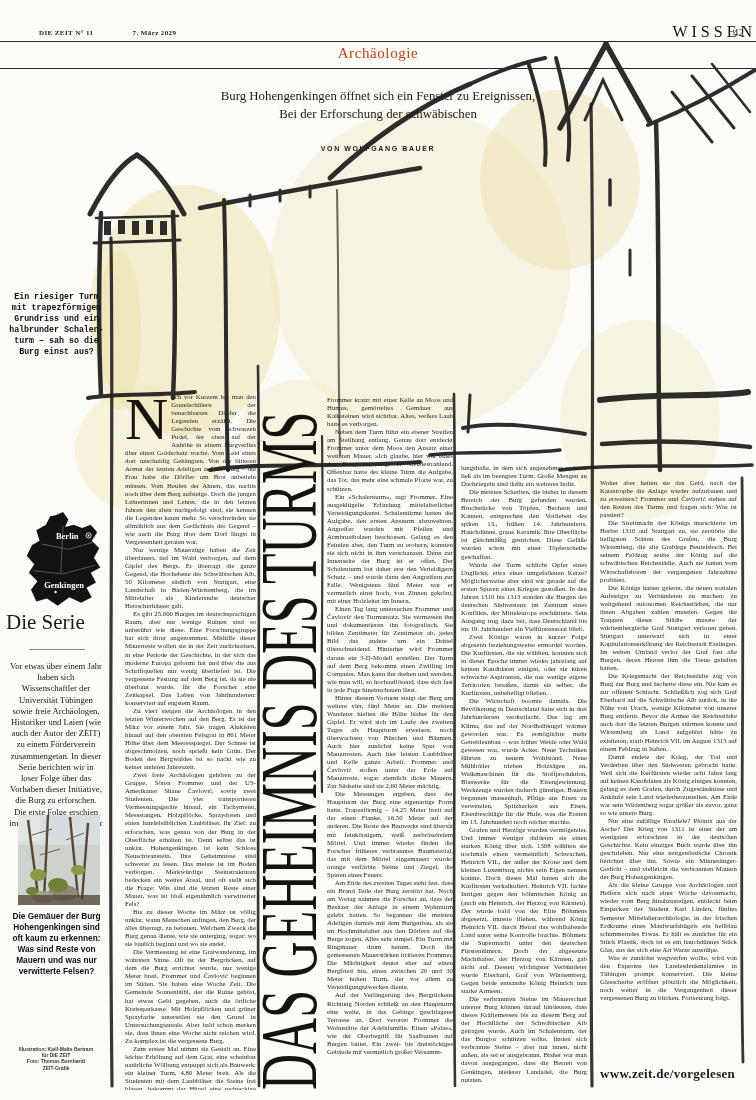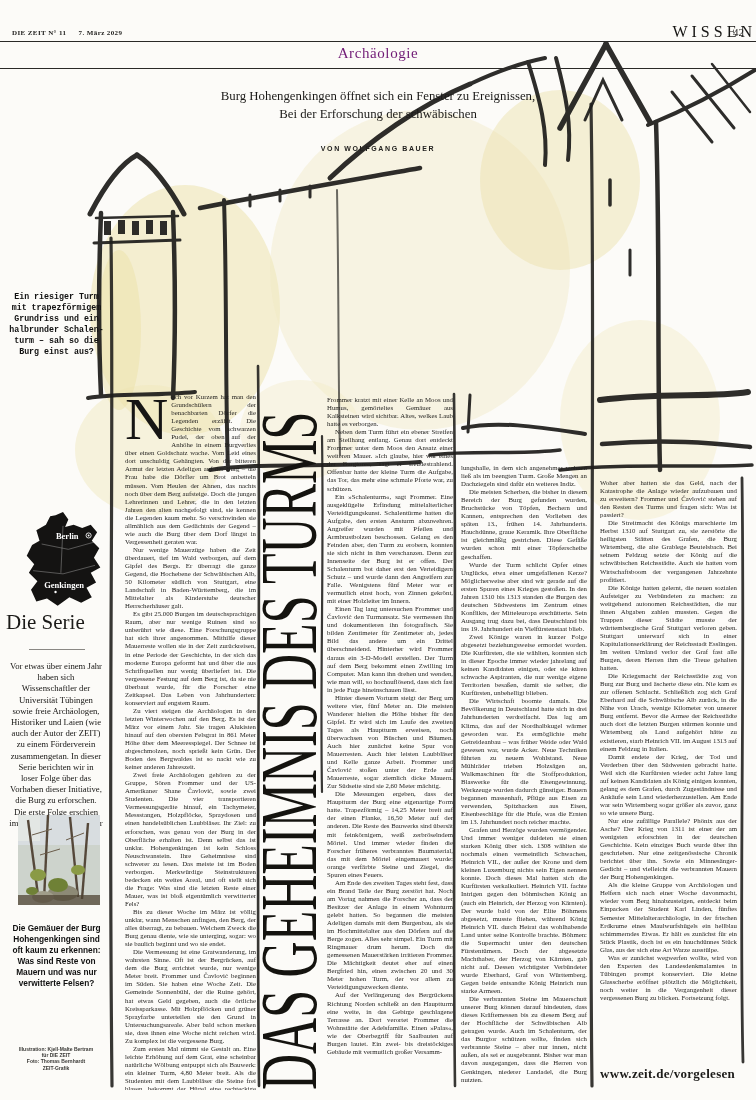--- a/index.html
+++ b/index.html
@@ -1,34 +1,34 @@
 <!DOCTYPE html>
 <html lang="de"><head>
 <meta charset="utf-8">
 <style>
   html,body{margin:0;padding:0;}
   body{width:756px;height:1100px;position:relative;background:#fcfbf8;color:#1d1c1a;
        font-family:"Liberation Serif",serif;overflow:hidden;}
   .abs{position:absolute;}
   
   .hdr-left{left:12px;top:29px;font-size:7px;font-weight:bold;letter-spacing:.4px;color:#1d1c1a;}
-  .hdr-left span{margin-right:10px;}
+  .hdr-left span{margin-right:10px;margin-left:27px;}
   .hdr-center{left:0;right:0;top:23px;text-align:right;font-size:16px;letter-spacing:4px;color:#161513;}
   .hdr-right{right:12px;top:26px;font-size:11px;}
   .rule{left:0;width:756px;height:1px;background:#2a2927;}
   .rubric{left:0;right:0;top:45px;text-align:center;font-size:15px;letter-spacing:.6px;}
   
   .standfirst{left:128px;width:500px;top:88px;text-align:center;font-size:12.8px;line-height:17.5px;color:#1b1a18;}
   .byline{left:128px;width:500px;top:145px;text-align:center;font-family:"Liberation Sans",sans-serif;
           font-size:7px;font-weight:bold;letter-spacing:1.6px;color:#22211f;}
   
   .cap{font-family:"Liberation Sans",sans-serif;font-weight:bold;font-size:8.3px;line-height:11px;
        text-align:center;color:#111;}
   .cap1{left:8px;width:97px;top:291px;font-family:Liberation Mono, monospace;}
-  .cap2{left:8px;width:97px;top:911px;margin-top:12px;}
+  .cap2{left:8px;width:97px;top:911px;}
   .serie-title{left:6px;width:100px;top:610px;text-align:left;font-size:21px;color:#1b1a18;}
   .serie-rule{left:29px;width:56px;top:649px;height:1px;background:#8a8884;}
   .serie-text{left:9px;width:94px;top:661px;text-align:center;font-size:8.7px;line-height:11.2px;color:#171614;}
   .credits{left:6px;width:100px;top:1046px;text-align:center;font-family:"Liberation Sans",sans-serif;
            font-size:5px;line-height:6.2px;font-weight:bold;color:#3a3936;}
   
   .textcol{position:absolute;font-size:6.8px;line-height:8.05px;text-align:justify;color:#201f1d;
            overflow:hidden;hyphens:auto;-webkit-hyphens:auto;}
   .textcol p{margin:0;}
   .plist p{text-indent:8px;}
@@ -118,21 +118,21 @@
   </g>
 </svg>
 
 <div class="abs hdr-left">
   <span>DIE ZEIT N° 11</span>
   <span>7. März 2029</span>
 </div>
 <div class="abs hdr-center">WISSEN</div>
 <div class="abs hdr-right">42</div>
 <div class="abs rule" style="top:41px"></div>
-<div class="abs rubric" style="color: #701a75;">Archäologie</div>
+<div class="abs rubric" style="color: #c2410c;">Archäologie</div>
 <div class="abs rule" style="top:68px"></div>
 
 <div class="abs standfirst">
     <div>Burg Hohengenkingen öffnet sich ein Fenster zu Ereignissen,</div>
     <div>Bei der Erforschung der schwäbischen</div>
   </div>
 <div class="abs byline">VON WOLFGANG BAUER</div>
 
 <div class="abs cap cap1">Ein riesiger Turm mit trapezförmigem Grundriss und ein halbrunder Schalen­turm – sah so die Burg einst aus?</div>
 

